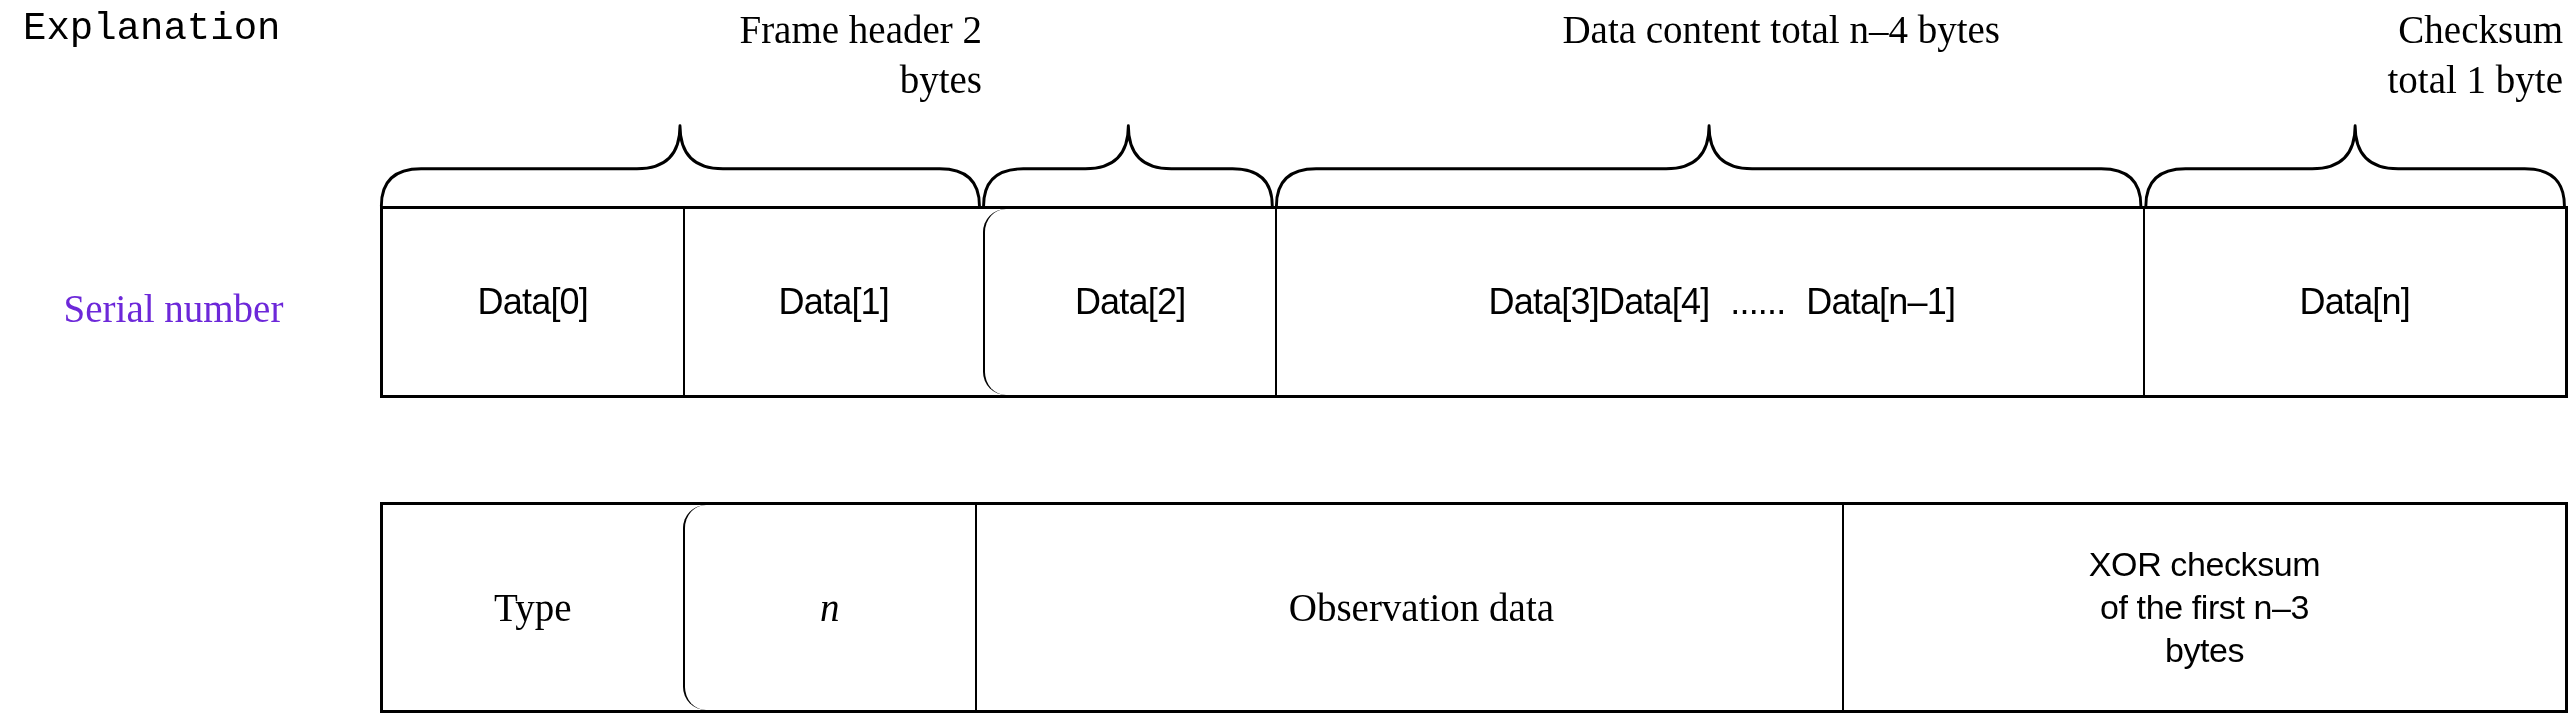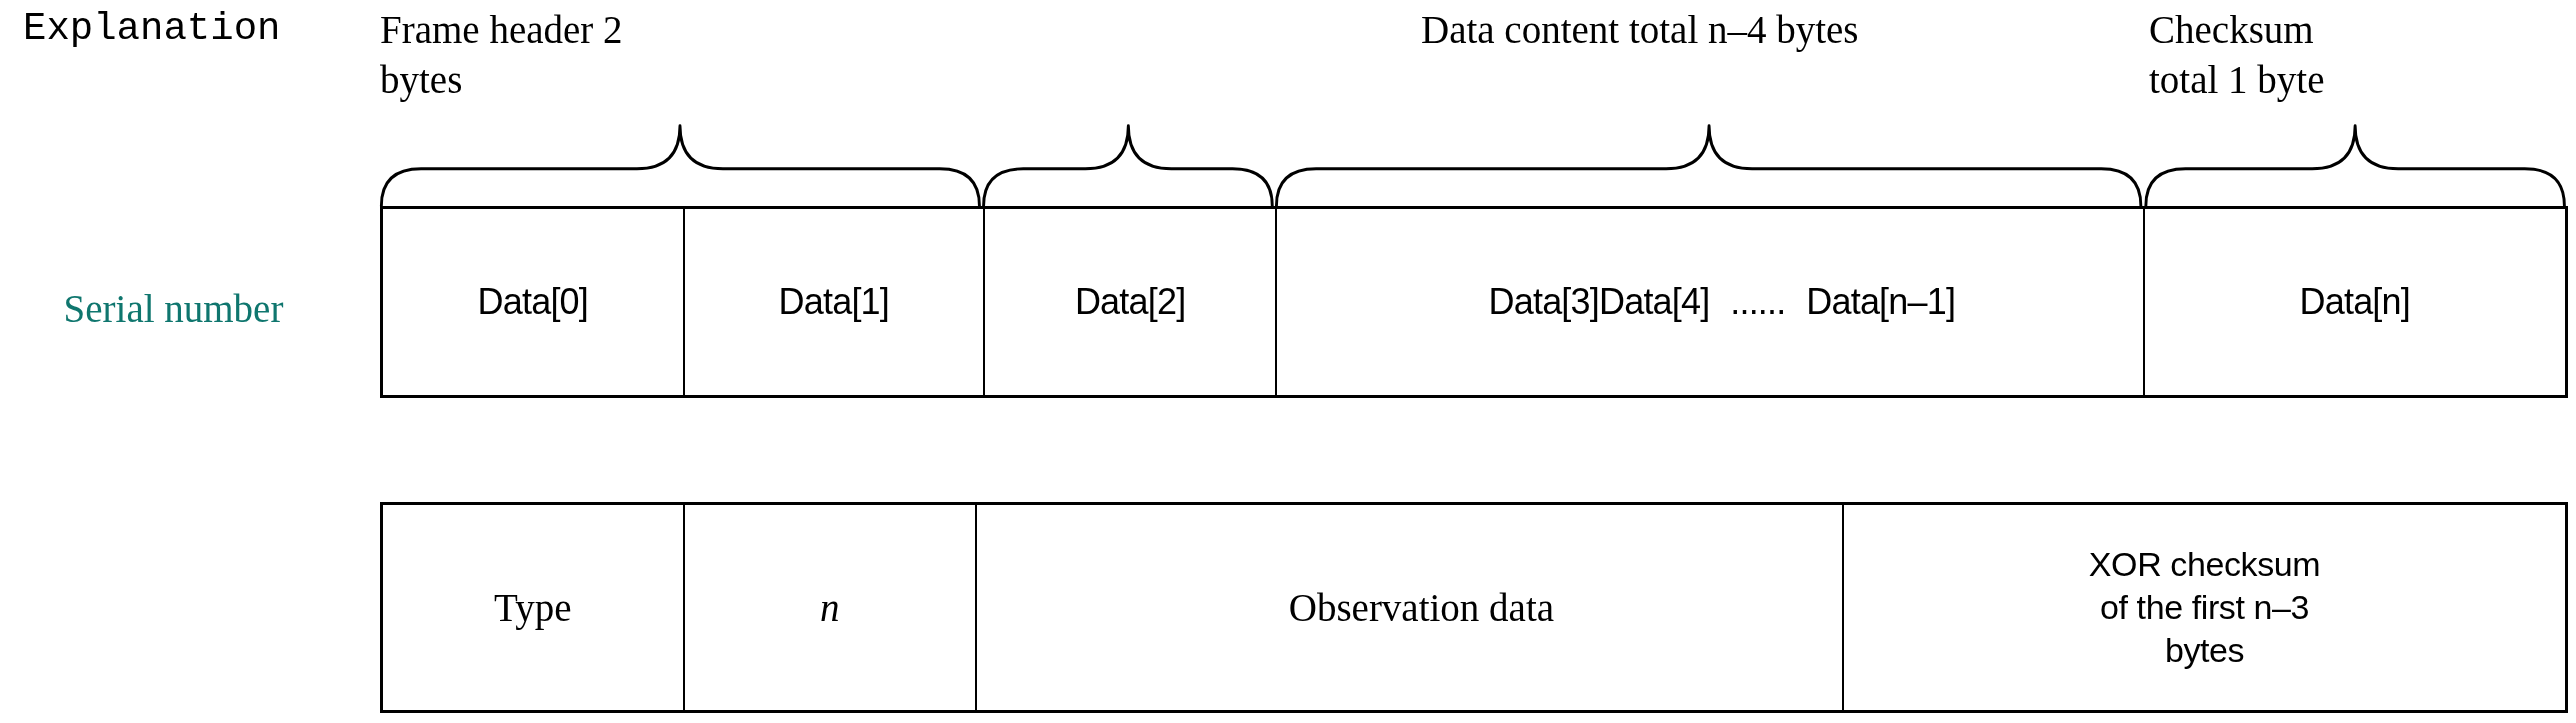--- a/index.html
+++ b/index.html
@@ -17,21 +17,21 @@
   }
   
   .serif {
     font-family: "Liberation Serif", "DejaVu Serif", serif;
   }
   .hlabel {
     position: absolute;
     top: 5px;
     font-size: 39px;
     line-height: 50px;
-    text-align: left;
+    text-align: right;
     white-space: pre-line;
     color: #000;
   }
   #explanation-label {
     left: 23px;
     top: 6px;
     text-align: left;
     font-size: 39px;
     line-height: 46px;
     position: absolute;
@@ -43,21 +43,21 @@
   #checksum-label      { left: 2149px; width: 414px; }
 
   .rowlabel {
     position: absolute;
     left: 0;
     width: 347px;
     display: flex;
     align-items: center;
     justify-content: center;
     font-size: 39px;
-    color: #0f766e;
+    color: #6d28d9;
   }
   #serial-number-label { top: 206px; height: 205px; }
   #content-label       { top: 502px; height: 211px; }
 
   
   .trow {
     position: absolute;
     left: 380px;
     width: 2188px;
     box-sizing: border-box;
@@ -73,21 +73,21 @@
     display: flex;
     align-items: center;
     justify-content: center;
     text-align: center;
     white-space: pre-line;
     overflow: hidden;
   }
   .cell + .cell { border-left: 2.5px solid #000; }
   .c1 { flex: 0 0 13.73%; }
   .c2 { flex: 0 0 13.77%; }
-  .c3 { flex: 0 0 13.39%; }
+  .c3 { flex: 0 0 13.39%; border-radius: 23px; }
   .c4 { flex: 0 0 39.75%; padding-left: 24px; }
   .c5 { flex: 1 1 auto; }
 
   #serial-row .cell {
     font-family: "Liberation Sans", "DejaVu Sans", sans-serif;
     font-size: 36px;
     letter-spacing: -0.8px;
   }
   #serial-row .c4 { word-spacing: 11.6px; }
 

